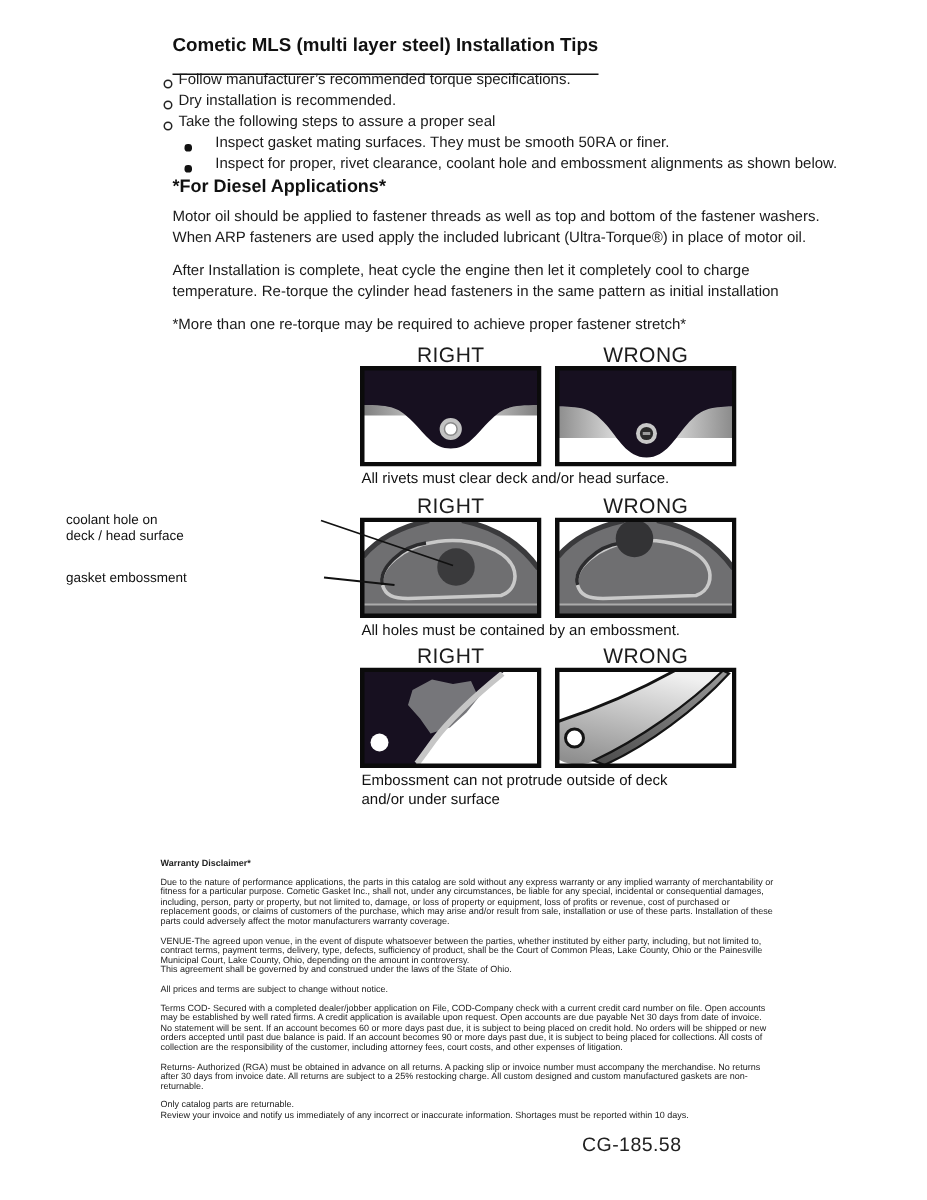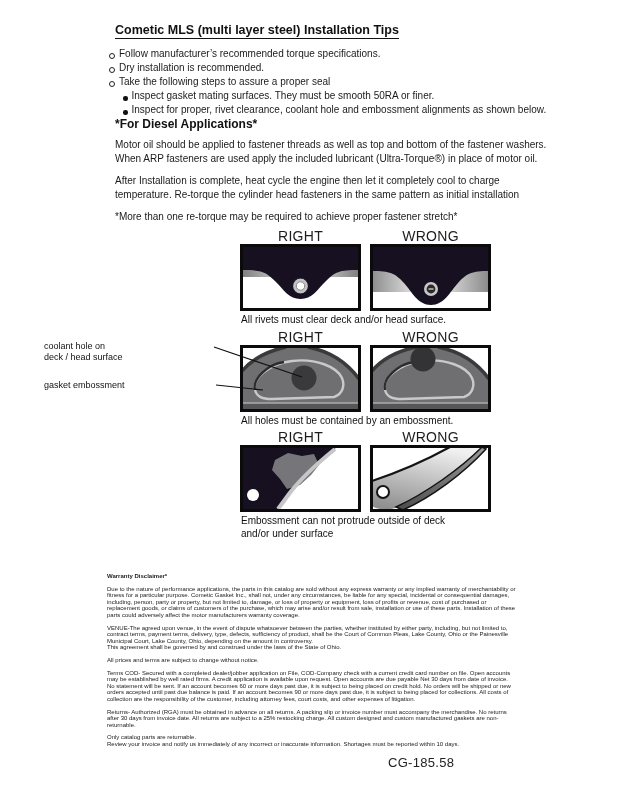--- a/index.html
+++ b/index.html
@@ -4,26 +4,26 @@
 <style>
   html,body { margin:0; padding:0; background:#ffffff; }
   .page {
     position:relative; width:618px; height:800px; background:#ffffff;
     font-family:"Liberation Sans", sans-serif; color:#1a1a1a; overflow:hidden;
   }
   
   .title {
     position:absolute; left:115px; top:23px;
     font-size:12.5px; font-weight:bold; color:#111;
-    border-bottom:1.6px solid #111; padding-bottom:1px; white-space:nowrap;
+    border-bottom:1.6px solid #111; padding-bottom:12px; white-space:nowrap;
   }
   
   .bullets { position:absolute; left:109px; top:47px; font-size:10px; line-height:14px; }
   .b-row { display:flex; align-items:center; white-space:nowrap; }
-  .b-row.sub { margin-left:14px; }
+  .b-row.sub { margin-left:14px;gap:12px; }
   .marker-open {
     width:4px; height:4px; border:1px solid #222; border-radius:50%;
     margin:4.5px 4px 0 0; flex:0 0 auto;
   }
   .marker-filled {
     width:4.5px; height:4.5px; background:#111; border-radius:50%;
     margin:4.5px 4px 0 0; flex:0 0 auto;
   }
   
   .diesel { position:absolute; left:115px; top:117px; font-size:10px; line-height:14px; }

